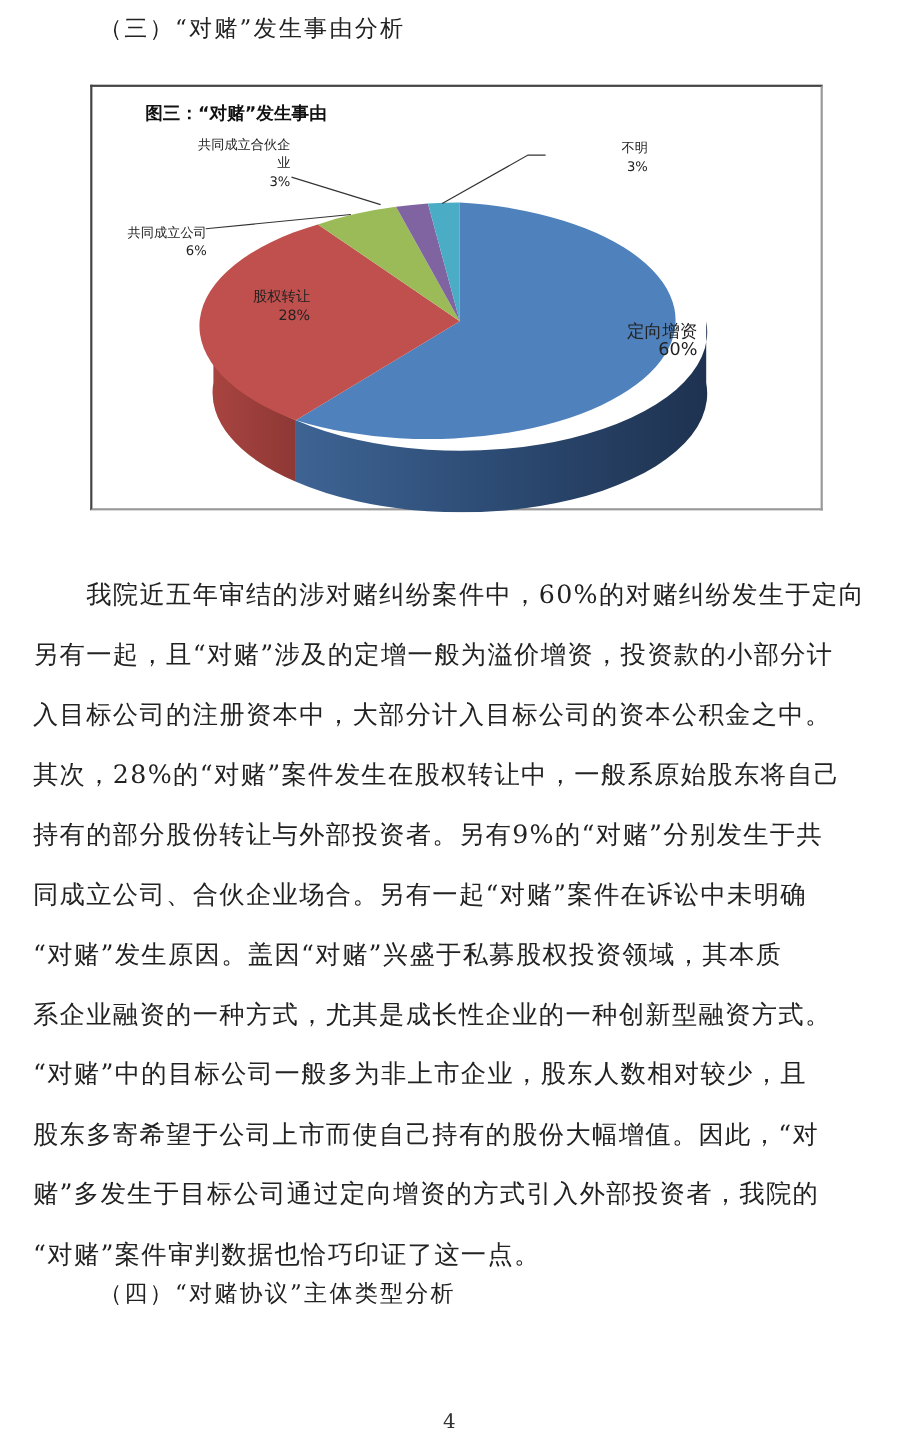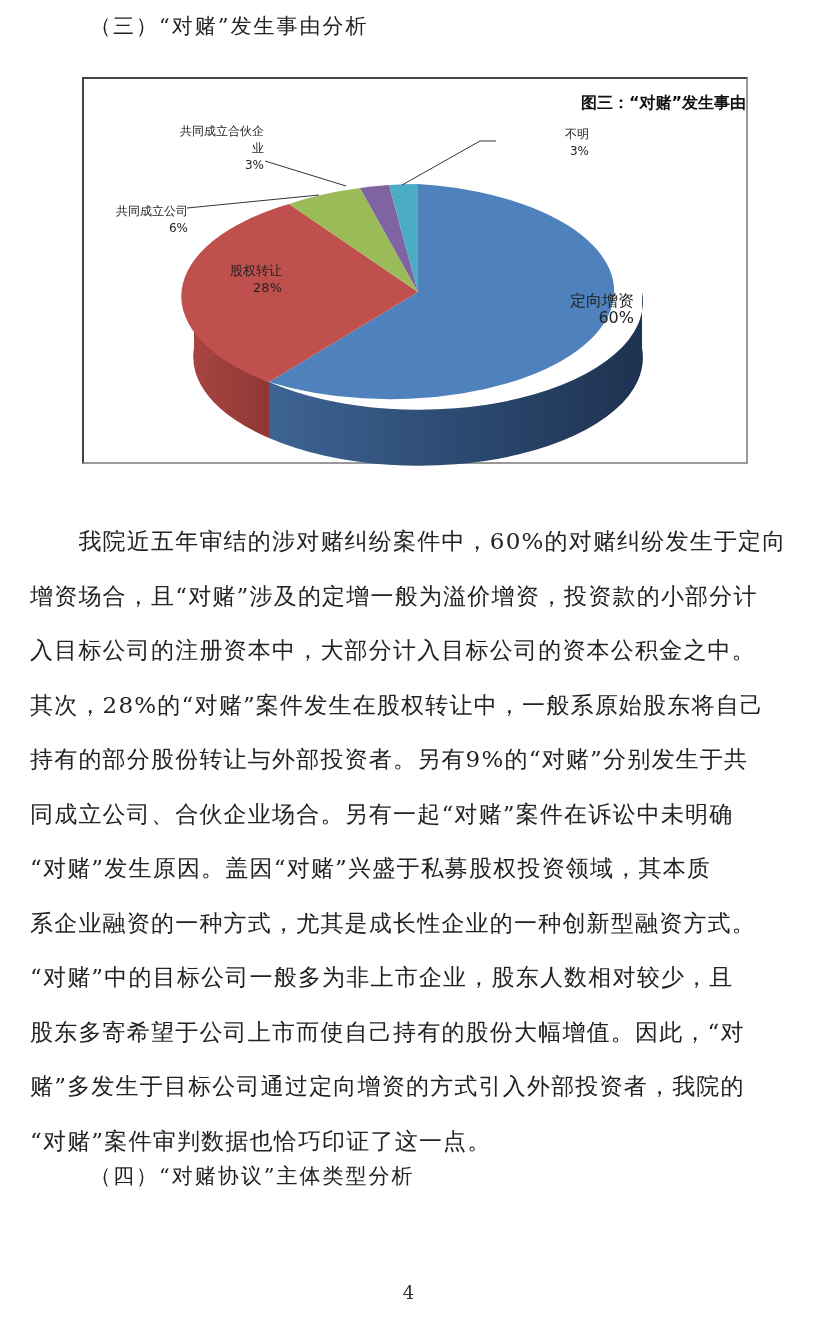--- a/index.html
+++ b/index.html
@@ -4,22 +4,22 @@
 <style>
   html, body { margin:0; padding:0; background:#ffffff; }
   body { width:817px; height:1320px; position:relative; overflow:hidden;
          font-family:"DejaVu Serif","Liberation Serif",serif; color:#222; }
   .heading { position:absolute; left:90px; font-size:21px; letter-spacing:2px; color:#222; }
   #h3 { top:12px; }
   #h4 { top:1162px; }
   .chart-box { position:absolute; left:82px; top:77px; width:666px; height:387px;
                border:2px solid #444; border-right-color:#999; border-bottom-color:#999; box-sizing:border-box; background:#fff; }
   .chart-box svg { position:absolute; left:0; top:0; }
-  .chart-title { position:absolute; left:0; width:100%; top:14px; text-align:right;
-                 font-family:"DejaVu Sans","Liberation Sans",sans-serif; font-weight:bold; font-size:16px; color:#111; }
+  .chart-title { position:absolute; left:0; width:100%; top:14px; text-align:left;
+                 font-family:"DejaVu Sans","Liberation Sans",sans-serif; font-weight:bold; font-size:16px; color:#111;padding-left:48px; }
   .lbl { position:absolute; font-family:"DejaVu Sans","Liberation Sans",sans-serif; font-size:12px; color:#222; text-align:right; line-height:17px; }
   .para { position:absolute; left:30px; width:775px; font-size:23px; line-height:54.5px; top:514px; color:#222; }
   .para .line { height:54.5px; white-space:nowrap; letter-spacing:1.2px; }
   .page-num { position:absolute; top:1282px; left:0; width:817px; text-align:center; font-size:18px; color:#333; }
 </style>
 </head>
 <body>
 
 <div id="h3" class="heading">（三）“对赌”发生事由分析</div>
 
@@ -79,21 +79,21 @@
   </div>
 
   <div class="lbl" style="left:470px; top:213px; width:80px; font-size:16px;">
     <div>定向增资</div>
     <div>60%</div>
   </div>
 </div>
 
 <div class="para">
   <div class="line">　　我院近五年审结的涉对赌纠纷案件中，60%的对赌纠纷发生于定向</div>
-  <div class="line">增资场合，且“对赌”涉及的定增一般为溢价增资，投资款的小部分计</div>
+  <div class="line">另有一起，且“对赌”涉及的定增一般为溢价增资，投资款的小部分计</div>
   <div class="line">入目标公司的注册资本中，大部分计入目标公司的资本公积金之中。</div>
   <div class="line">其次，28%的“对赌”案件发生在股权转让中，一般系原始股东将自己</div>
   <div class="line">持有的部分股份转让与外部投资者。另有9%的“对赌”分别发生于共</div>
   <div class="line">同成立公司、合伙企业场合。另有一起“对赌”案件在诉讼中未明确</div>
   <div class="line">“对赌”发生原因。盖因“对赌”兴盛于私募股权投资领域，其本质</div>
   <div class="line">系企业融资的一种方式，尤其是成长性企业的一种创新型融资方式。</div>
   <div class="line">“对赌”中的目标公司一般多为非上市企业，股东人数相对较少，且</div>
   <div class="line">股东多寄希望于公司上市而使自己持有的股份大幅增值。因此，“对</div>
   <div class="line">赌”多发生于目标公司通过定向增资的方式引入外部投资者，我院的</div>
   <div class="line">“对赌”案件审判数据也恰巧印证了这一点。</div>

